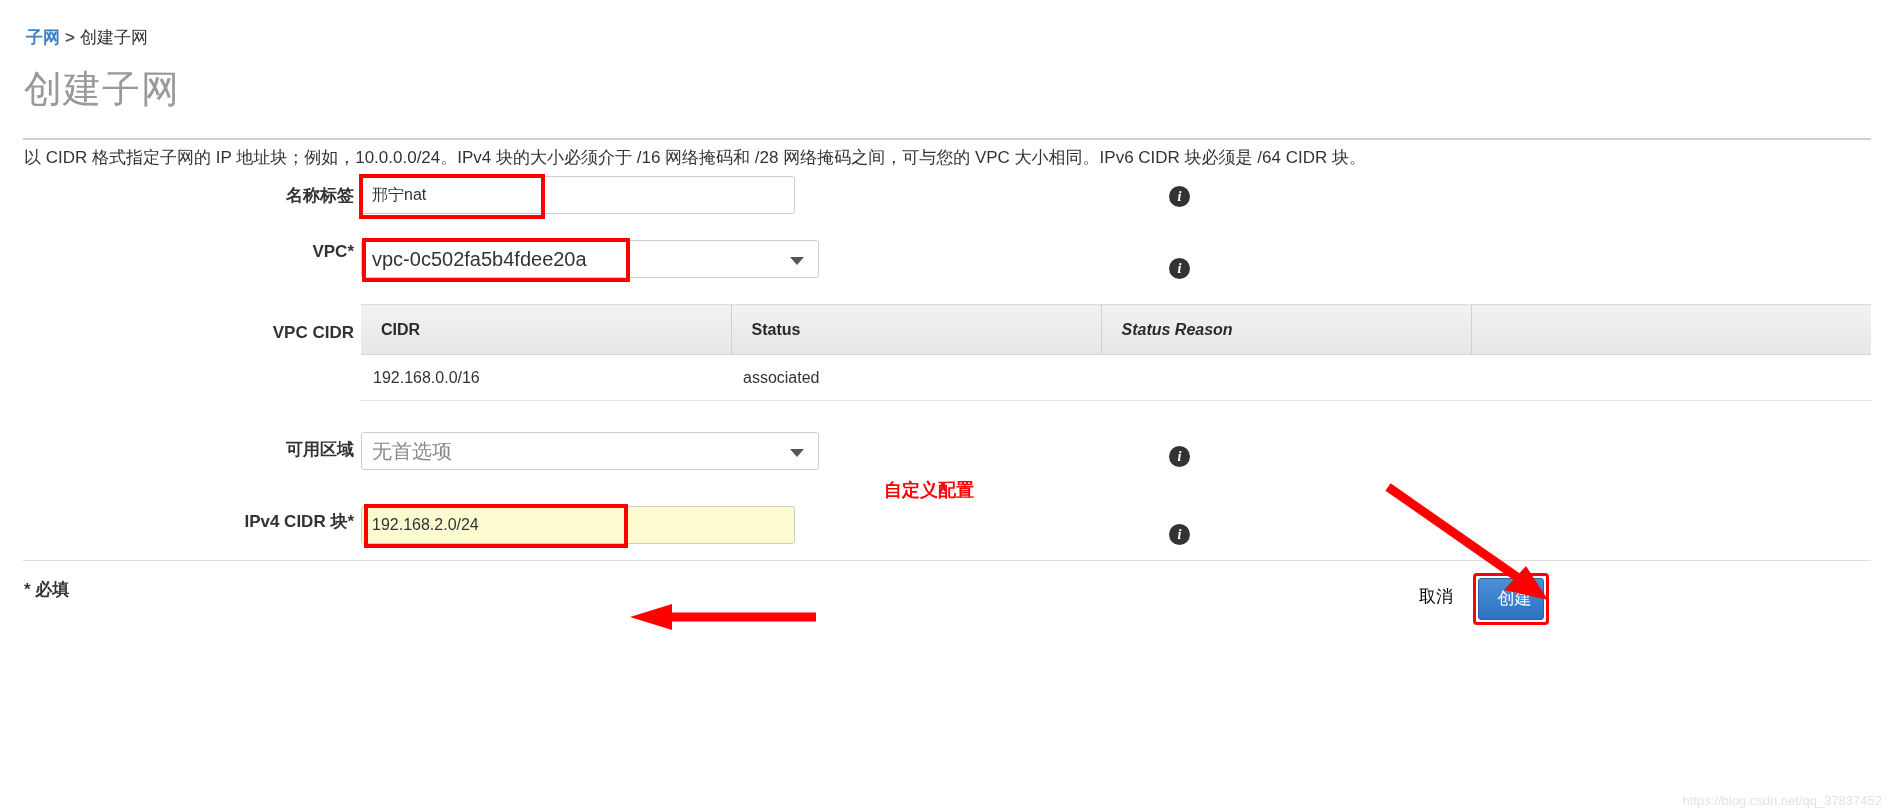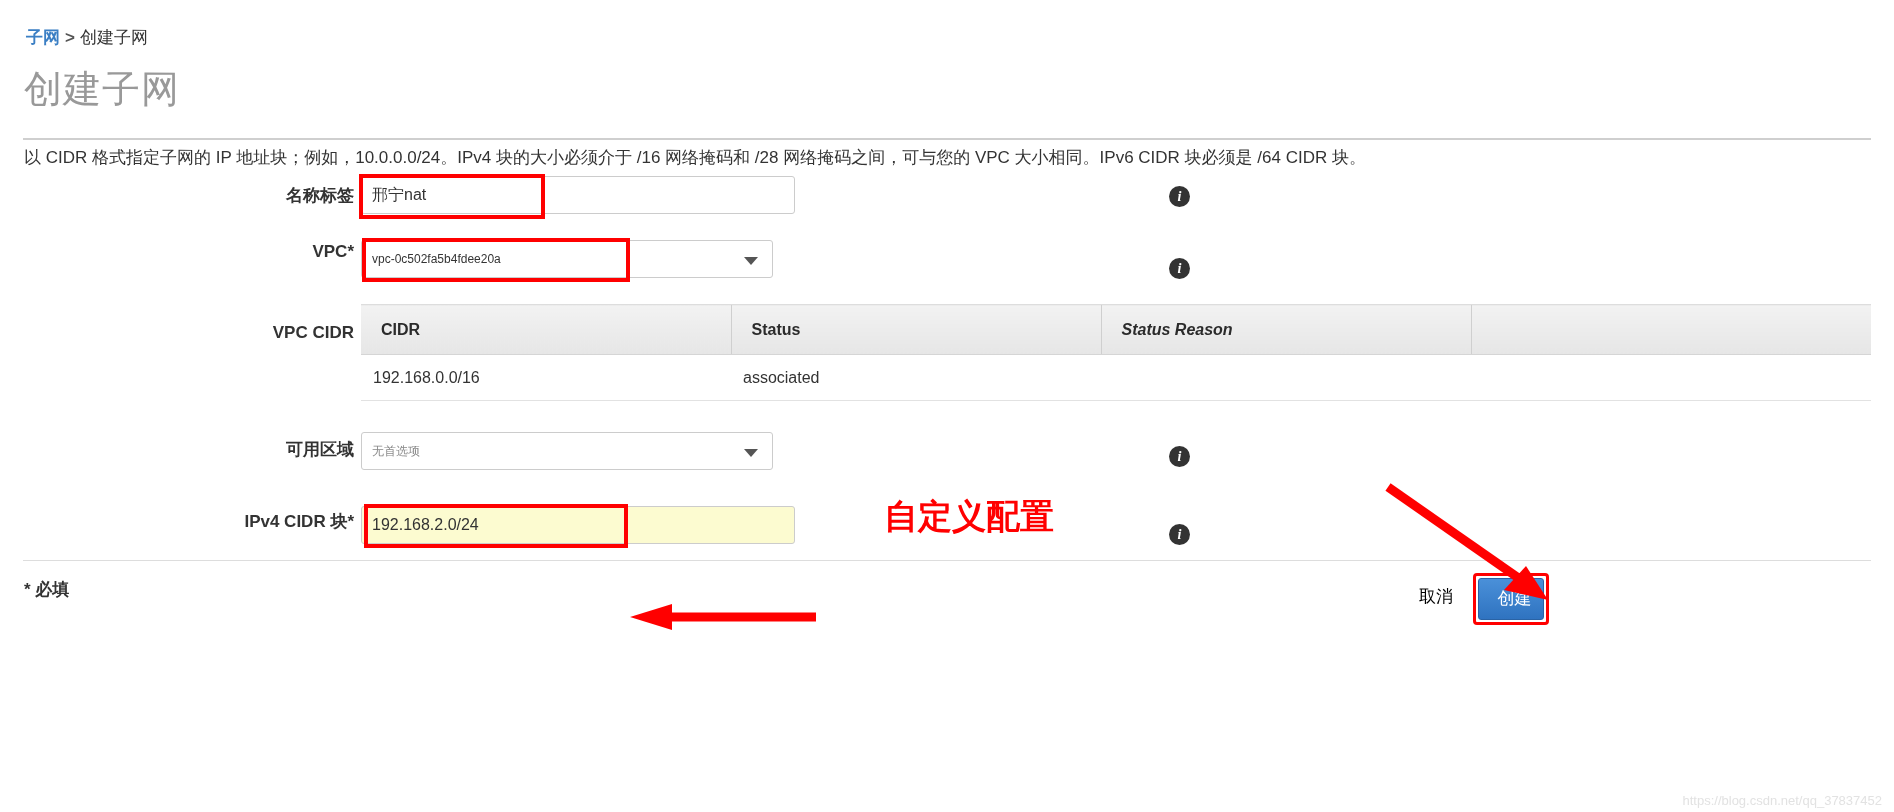--- a/index.html
+++ b/index.html
@@ -59,24 +59,24 @@
   .text-input {
     width: 434px; height: 38px;
     border: 1px solid #cccccc; border-radius: 3px;
     background: #ffffff;
     font-size: 16px; color: #333333;
     padding: 0 10px;
     font-family: "Liberation Sans", "DejaVu Sans", sans-serif;
     outline: none;
   }
   .select-input {
-    width: 412px; height: 38px;
+    width: 458px; height: 38px;
     border: 1px solid #cccccc; border-radius: 3px;
     background: #ffffff;
-    font-size: 12px; color: #333333;
+    font-size: 20px; color: #333333;
     padding: 0 30px 0 10px;
     line-height: 36px;
     position: relative;
     white-space: nowrap; overflow: hidden;
   }
   .select-input.placeholder { color: #888888; }
   .caret {
     position: absolute; right: 14px; top: 16px;
     width: 0; height: 0;
     border-left: 7px solid transparent;
@@ -128,22 +128,22 @@
   .cidr-table thead th + th { border-left: 1px solid #cfcfcf; }
   .cidr-table tbody td {
     padding: 13px 12px; color: #333333;
     border-bottom: 1px solid #e2e2e2; height: 46px;
   }
   .status-ok { color: #1a9d2e; }
 
   
   .ann-arrow-h { position: absolute; left: 624px; top: 604px; width: 194px; height: 26px; }
   .ann-text {
-    position: absolute; left: 884px; top: 494px;
-    font-size: 34px; color: #ff0000; font-weight: bold; white-space: nowrap;
+    position: absolute; left: 884px; top: 478px;
+    font-size: 18px; color: #ff0000; font-weight: bold; white-space: nowrap;
   }
   .ann-arrow-diag { position: absolute; left: 1380px; top: 482px; width: 180px; height: 120px; }
 
   
   .footer-rule {
     position: absolute; left: 23px; top: 560px;
     width: 1848px; height: 1px; background: #dddddd;
   }
   .required-note {
     position: absolute; left: 24px; top: 578px;

